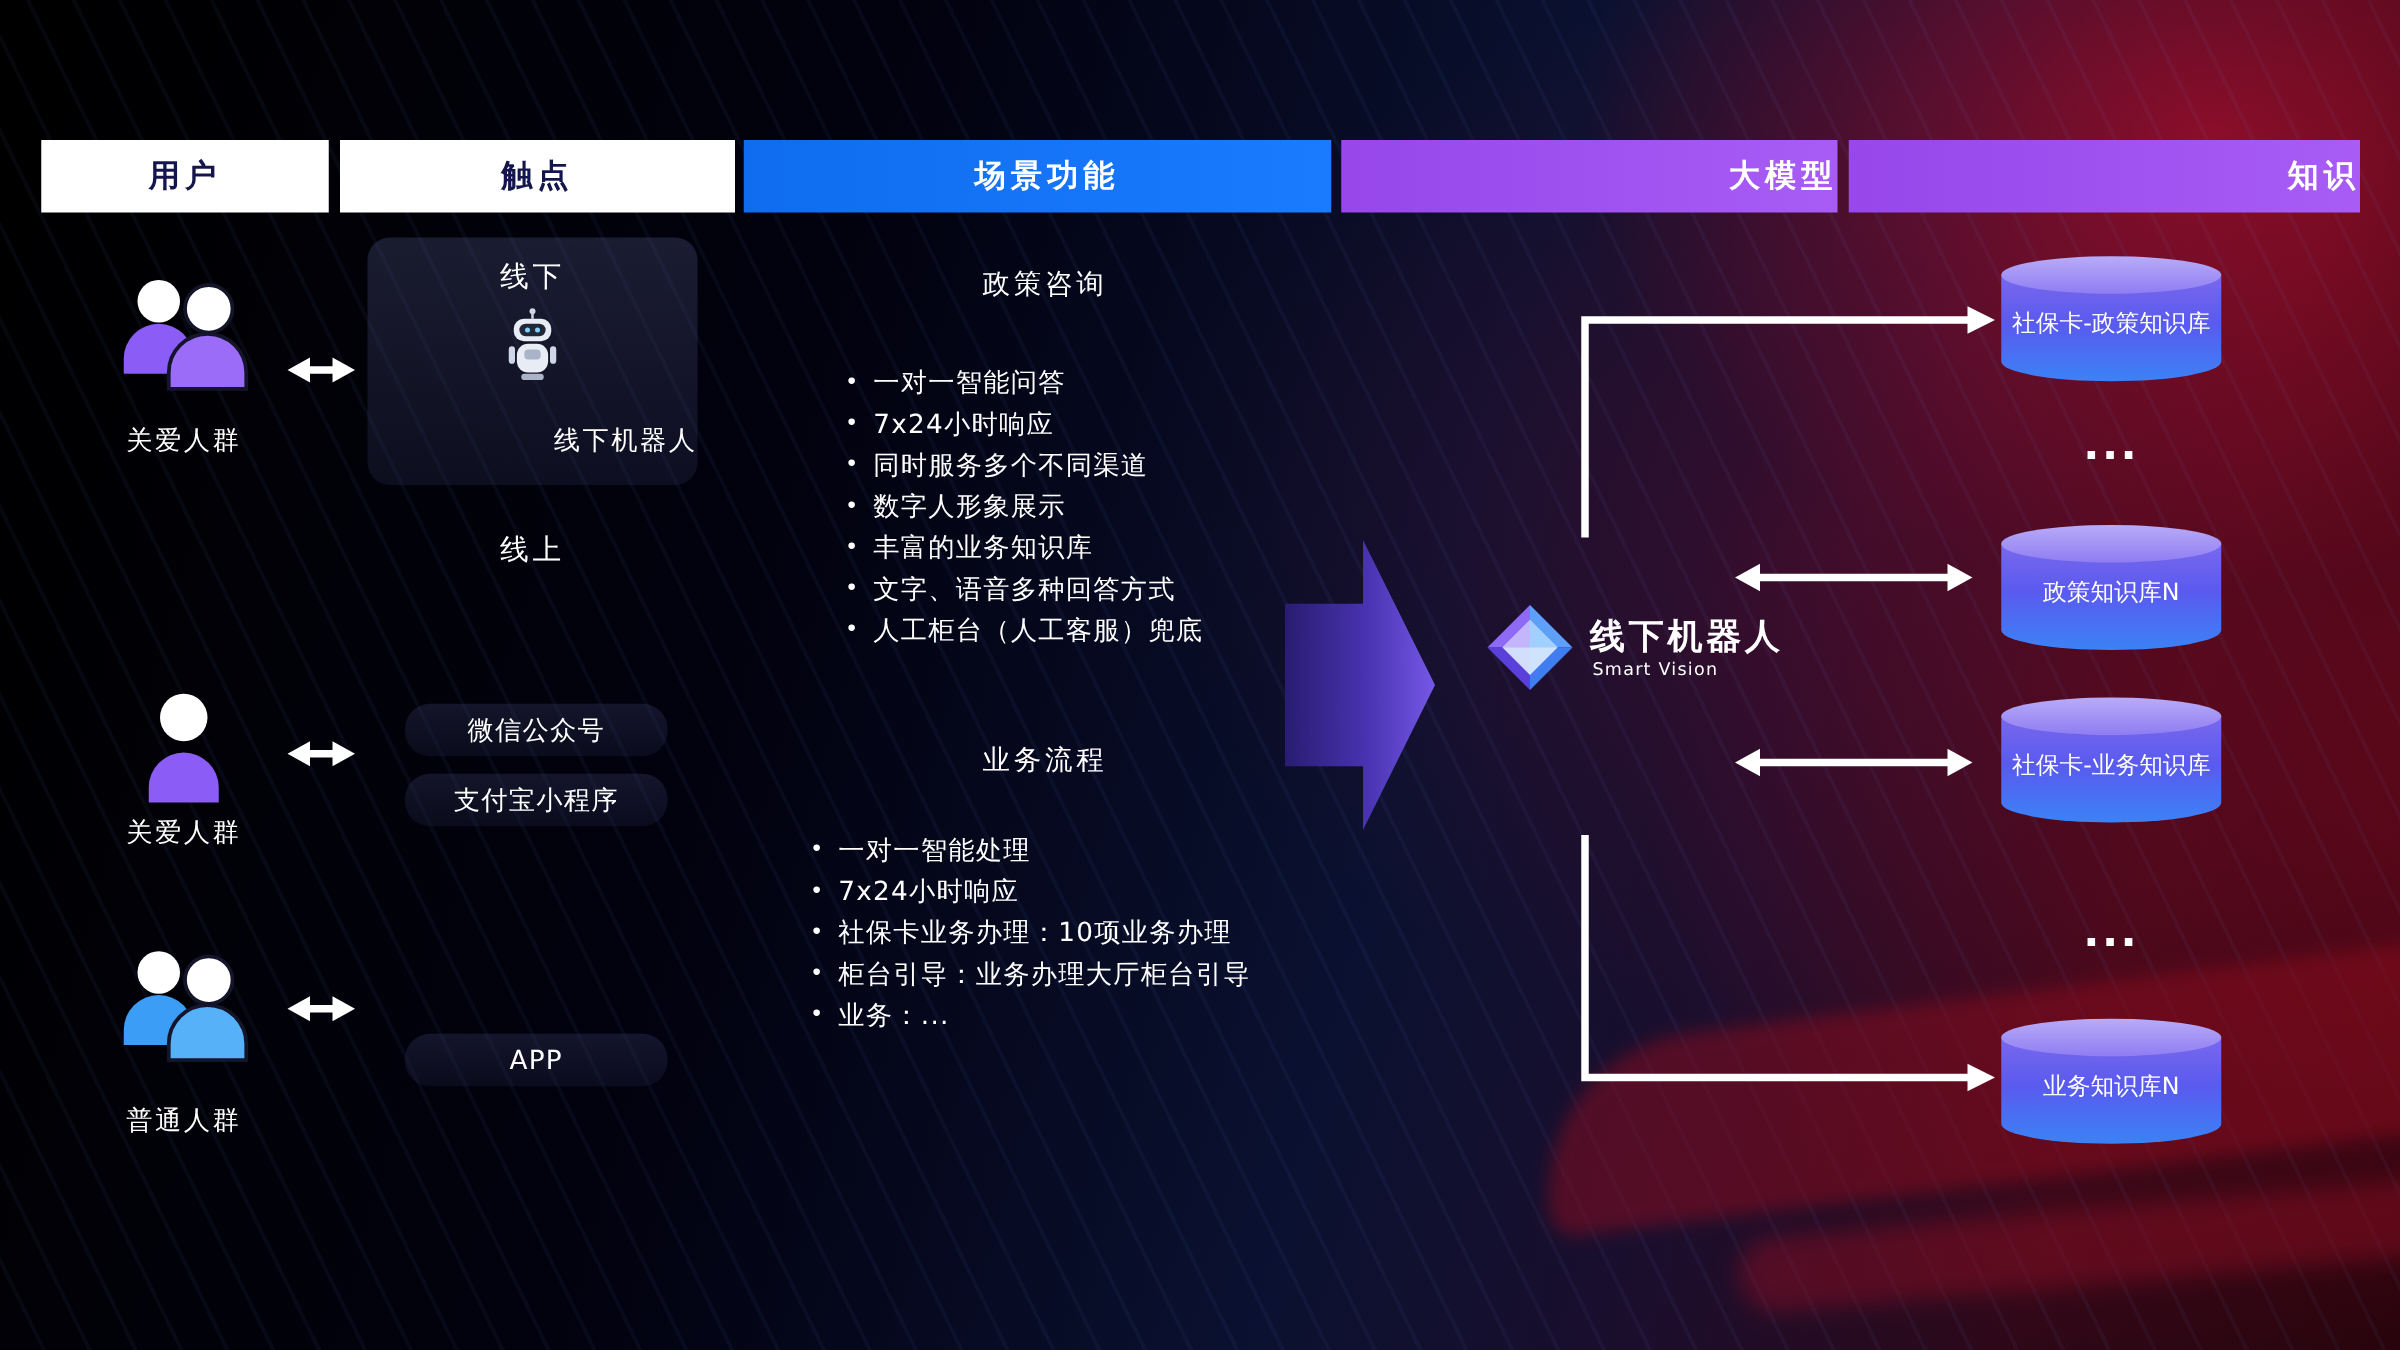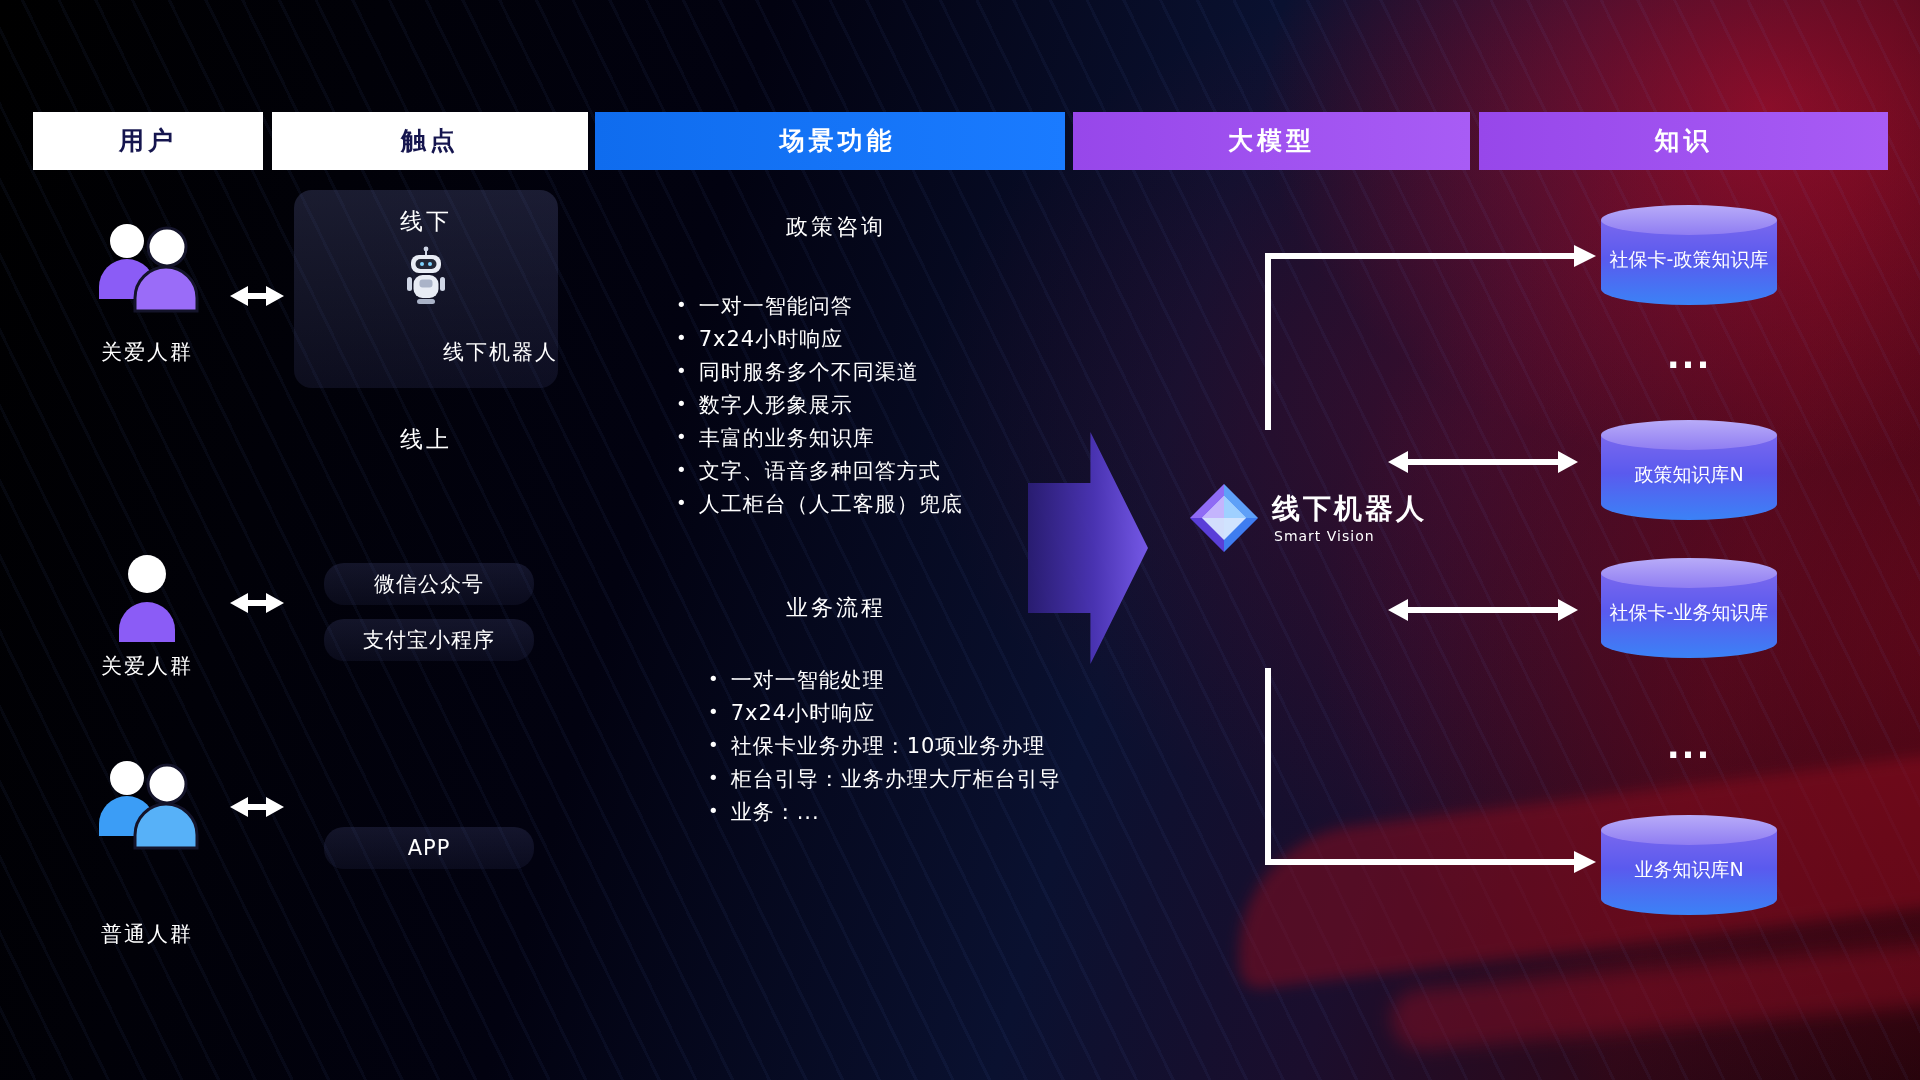--- a/index.html
+++ b/index.html
@@ -23,21 +23,21 @@
   .swoosh-a { position:absolute; width:840px; height:150px; right:-150px; top:790px;
     background:rgba(142,12,30,.5); border-radius:130px 20px 130px 20px; transform:rotate(-7deg); filter:blur(7px); }
   .swoosh-b { position:absolute; width:620px; height:60px; right:-90px; top:965px;
     background:rgba(152,15,35,.42); border-radius:60px; transform:rotate(-5deg); filter:blur(9px); }
 
   
   .hdr { position:absolute; top:112px; height:58px; line-height:58px; text-align:center;
          font-size:25px; font-weight:bold; letter-spacing:4px; }
   .hdr.white  { background:#ffffff; color:#15154e; }
   .hdr.blue   { background:linear-gradient(90deg,#0f6cee,#1a7bff); color:#fff; }
-  .hdr.purple { background:linear-gradient(90deg,#9747ea,#a85cf5); color:#fff; }
+  .hdr.purple { background:linear-gradient(90deg,#9747ea,#a85cf5); color:#fff;text-align:right; }
   .hdr-user      { left:33px;   width:230px; }
   .hdr-touch     { left:272px;  width:316px; }
   .hdr-scene     { left:595px;  width:470px;padding-left:15px; }
   .hdr-model     { left:1073px; width:397px; }
   .hdr-knowledge { left:1479px; width:409px; }
 
   
   .user-icon { position:absolute; }
   .user-label { position:absolute; width:220px; text-align:center; color:#fff; font-size:21px; letter-spacing:2px; }
 
@@ -118,21 +118,21 @@
   <div class="user-label" style="left:37px; top:652px;">关爱人群</div>
 
   <div class="user-icon" style="left:85px; top:752px;">
     <svg width="126" height="112" viewBox="0 0 126 112">
       <circle cx="42" cy="26" r="17" fill="#ffffff"></circle>
       <path d="M14 84 v-12 a28 28 0 0 1 56 0 v12 z" fill="#3b9df6"></path>
       <circle cx="82" cy="32" r="19" fill="#ffffff" stroke="#14142a" stroke-width="3"></circle>
       <path d="M50 96 v-13 a31 31 0 0 1 62 0 v13 z" fill="#57b1f8" stroke="#14142a" stroke-width="3"></path>
     </svg>
   </div>
-  <div class="user-label" style="left:37px; top:882px;margin-top:38px;">普通人群</div>
+  <div class="user-label" style="left:37px; top:882px;">普通人群</div>
 
   <div class="offline-panel">
     <div class="offline-title">线下</div>
     <div class="robot-wrap">
       <svg width="46" height="60" viewBox="0 0 46 60">
         <line x1="23" y1="2" x2="23" y2="9" stroke="#cfd6e6" stroke-width="2"></line>
         <circle cx="23" cy="3" r="2.4" fill="#cfd6e6"></circle>
         <rect x="8" y="9" width="30" height="18" rx="8" fill="#e8ecf5"></rect>
         <rect x="12.5" y="13" width="21" height="10" rx="5" fill="#232838"></rect>
         <circle cx="19" cy="18" r="2" fill="#7fd4ff"></circle>
@@ -158,21 +158,21 @@
     <li>一对一智能问答</li>
     <li>7x24小时响应</li>
     <li>同时服务多个不同渠道</li>
     <li>数字人形象展示</li>
     <li>丰富的业务知识库</li>
     <li>文字、语音多种回答方式</li>
     <li>人工柜台（人工客服）兜底</li>
   </ul>
 
   <div class="scene-title" style="top:593px;">业务流程</div>
-  <ul class="bullets" style="left:708px; top:664px;">
+  <ul class="bullets" style="left:648px; top:664px;">
     <li>一对一智能处理</li>
     <li>7x24小时响应</li>
     <li>社保卡业务办理：10项业务办理</li>
     <li>柜台引导：业务办理大厅柜台引导</li>
     <li>业务：...</li>
   </ul>
 
   <div class="big-arrow"></div>
 
   <div class="logo-wrap">

